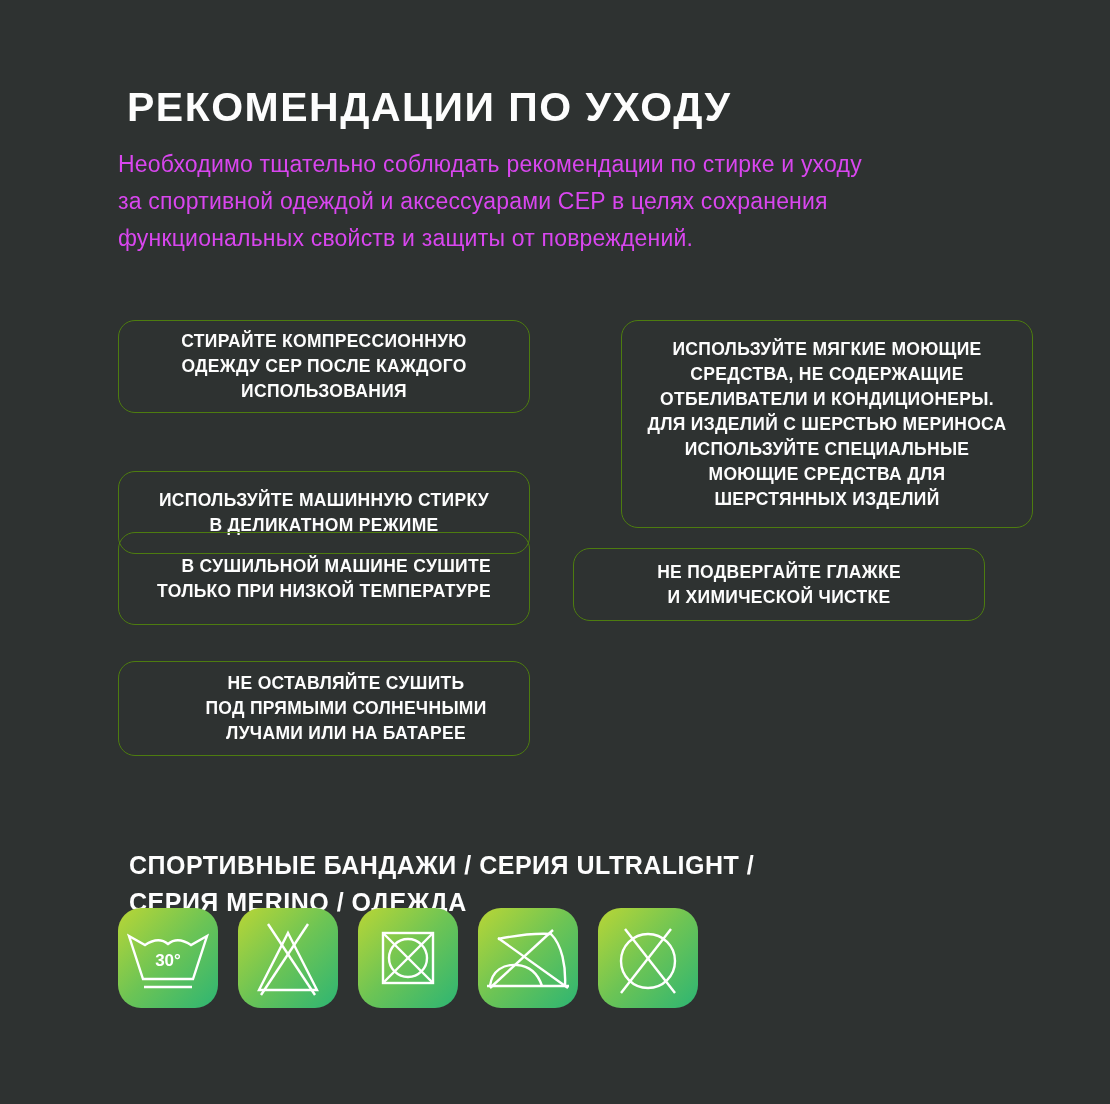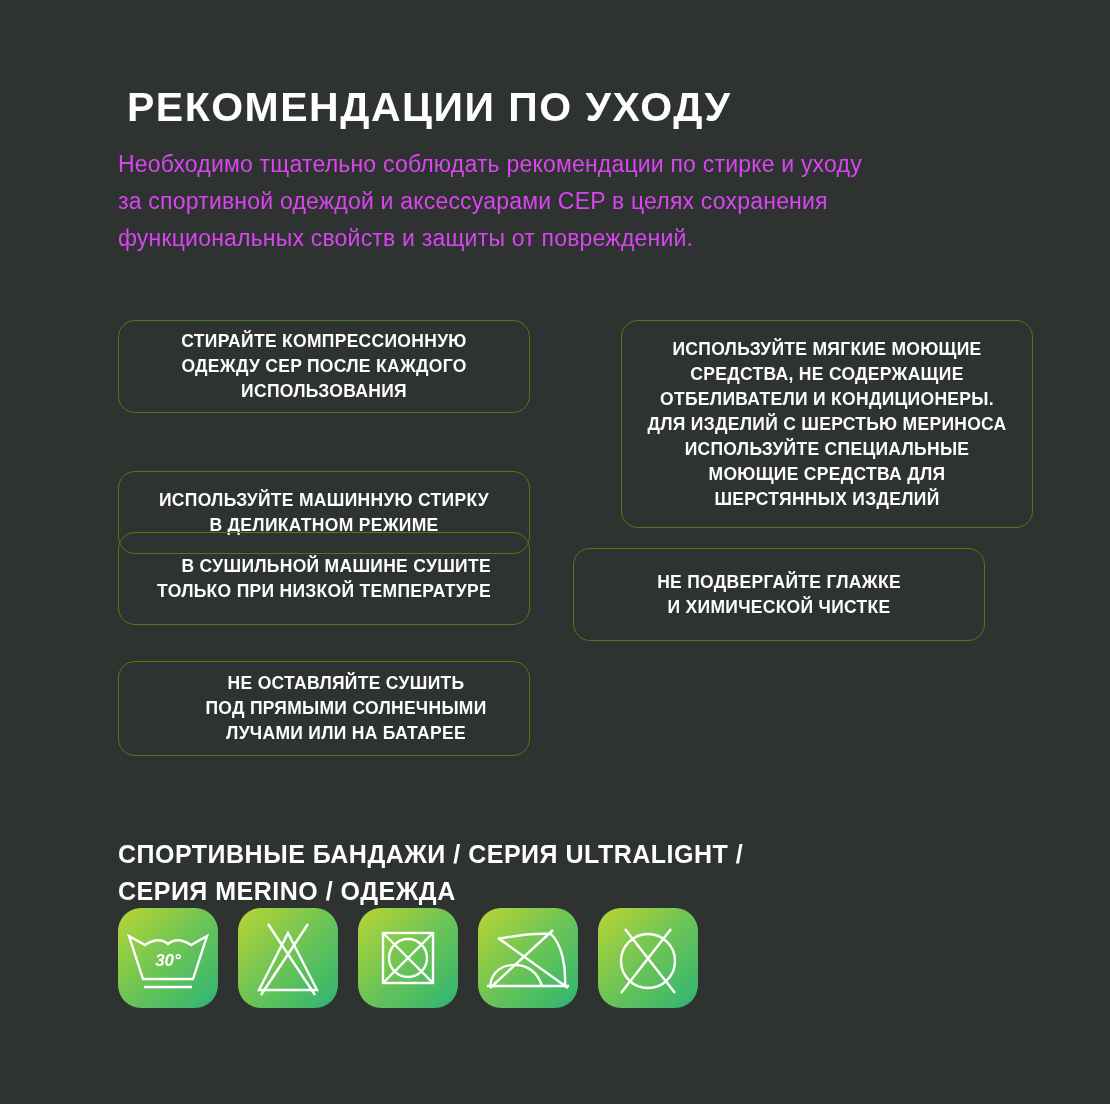--- a/index.html
+++ b/index.html
@@ -32,29 +32,29 @@
   }
   .care-box-text{
     font-size:17.5px;font-weight:700;line-height:25px;
     letter-spacing:0.3px;white-space:pre-line;
   }
   .box-l1{left:118px;top:320px;width:412px;height:93px;}
   .box-l2{left:118px;top:435px;width:412px;height:83px;margin-top:36px;}
   .box-l3{left:118px;top:532px;width:412px;height:93px;text-align:right;}
   .box-l4{left:118px;top:661px;width:412px;height:95px;padding-left:44px;}
   .box-r1{left:573px;top:320px;width:412px;height:208px;margin-left:48px;}
-  .box-r2{left:573px;top:548px;width:412px;height:93px;}
+  .box-r2{left:573px;top:548px;width:412px;height:73px;}
   .series-heading{
     position:absolute;left:118px;top:836px;width:700px;
     font-size:25px;font-weight:800;line-height:37px;
-    letter-spacing:0.5px;white-space:pre-line;margin:0;
+    letter-spacing:0.5px;white-space:pre-line;margin:11px;
   }
   .icons-row{
     position:absolute;left:118px;top:908px;
-    display:flex;gap:20px;font-style:italic;
+    display:flex;gap:20px;
   }
   .icon-tile{
     width:100px;height:100px;border-radius:23px;
     background:linear-gradient(135deg,#b9d636 0%,#6cc455 50%,#2db573 100%);
     display:flex;align-items:center;justify-content:center;
   }
   .icon-tile svg{display:block;}
 </style>
 </head>
 <body>

